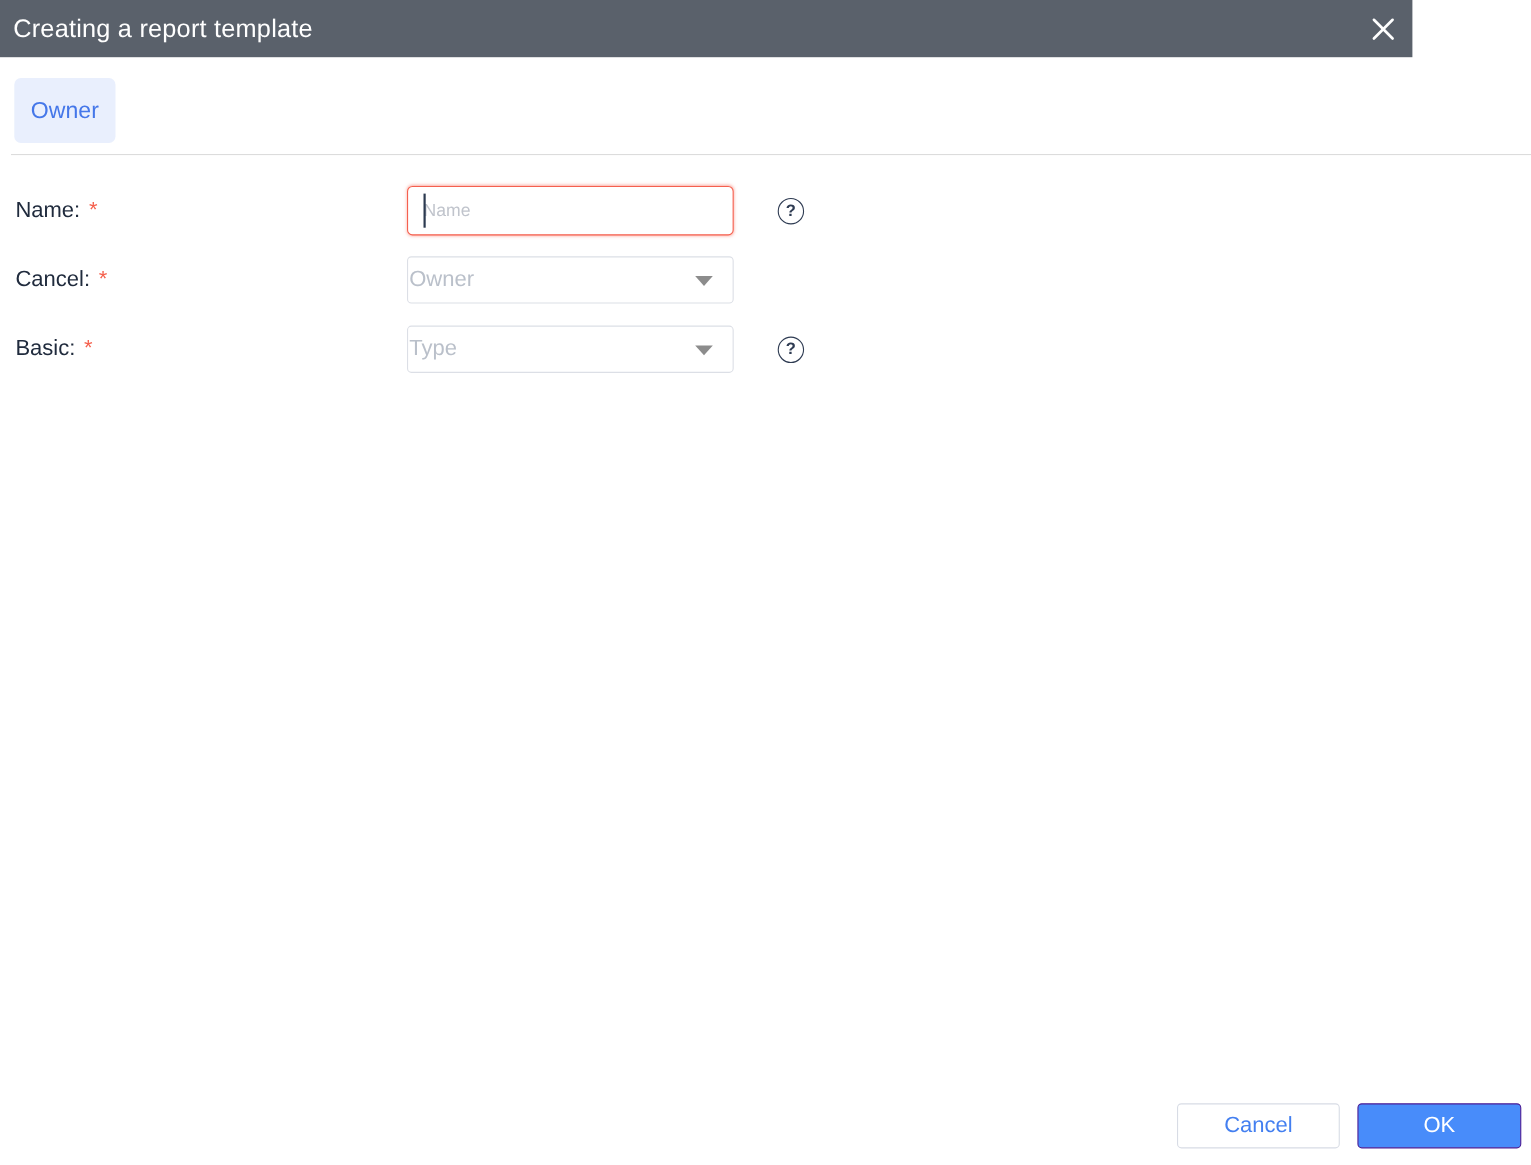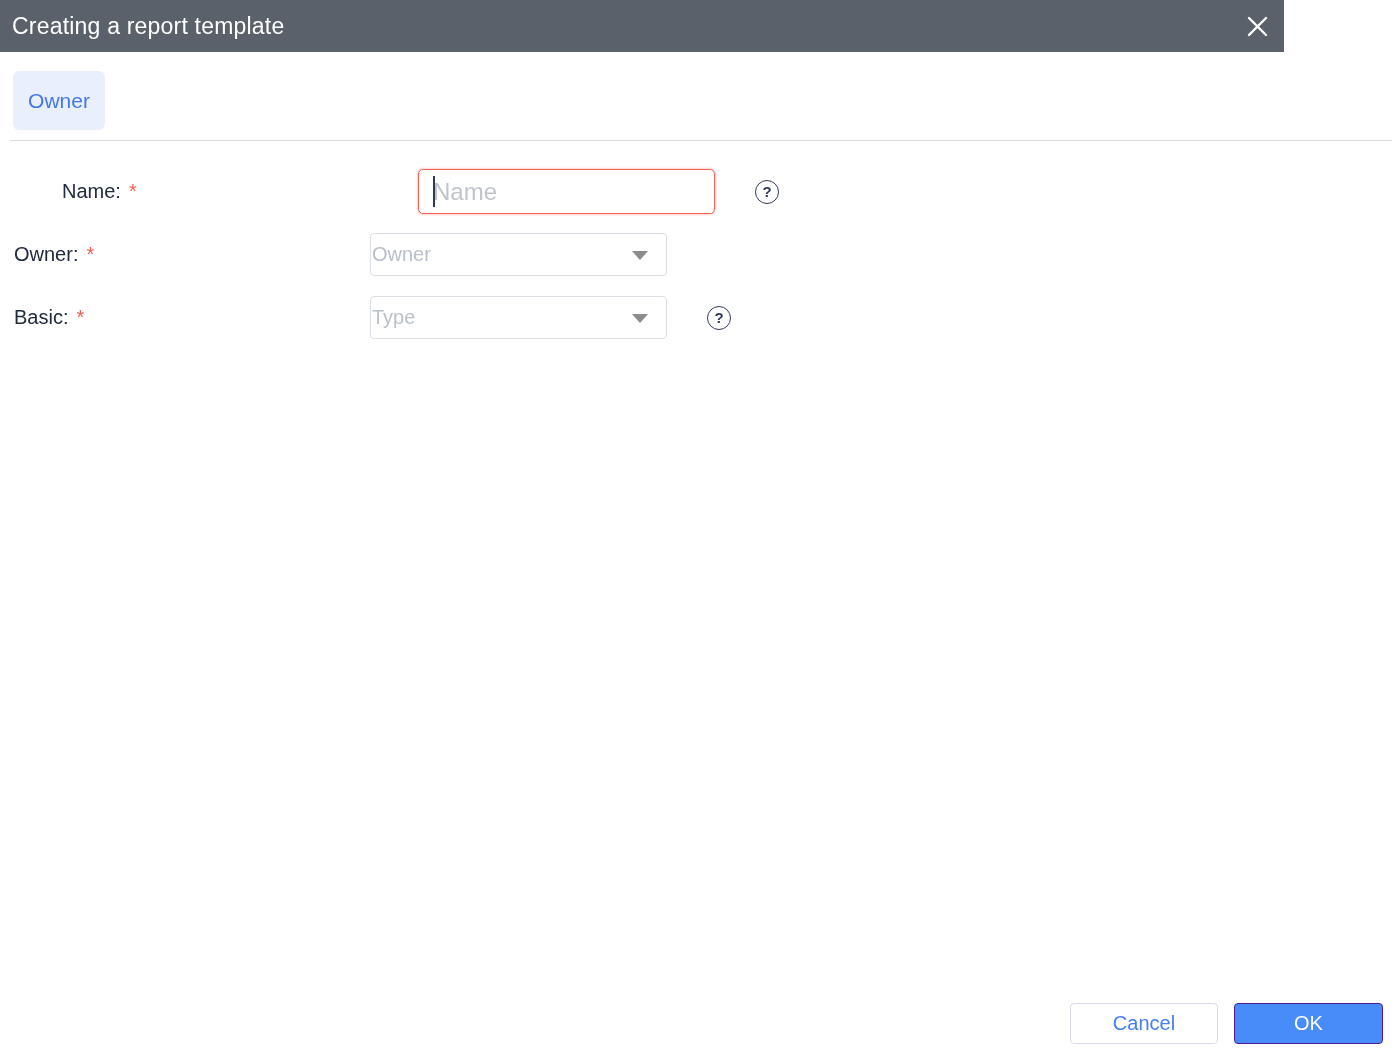--- a/index.html
+++ b/index.html
@@ -48,21 +48,21 @@
   .tab-divider {
     position: absolute; left: 10px; right: 0; top: 140px;
     height: 1px; background: #dcdcdc;
   }
 
   
   .form-row {
     position: absolute; left: 0; width: 100%;
     display: flex; align-items: center;
   }
-  .row-name  { top: 169px; height: 45px; padding-left: 48px; }
+  .row-name  { top: 169px; height: 45px; }
   .row-owner { top: 233px; height: 43px; }
   .row-type  { top: 296px; height: 43px; }
 
   .field-label-wrap {
     width: 370px;
     padding-left: 14px;
     display: flex; align-items: baseline;
     font-size: 20px;
     color: #202b3d;
   }
@@ -73,21 +73,21 @@
   }
 
   .name-input-wrap { position: relative; width: 297px; height: 45px; }
   .name-input {
     width: 297px; height: 45px;
     border: 1.5px solid #f5604f;
     border-radius: 5px;
     box-shadow: 0 0 3px rgba(245, 96, 79, 0.55);
     outline: none;
     padding: 0 14px;
-    font-size: 24px;
+    font-size: 16px;
     font-family: "Liberation Sans", "DejaVu Sans", sans-serif;
     color: #202b3d;
   }
   .name-input::placeholder { color: #c0c4cc; opacity: 1; }
   .text-caret {
     position: absolute; left: 15px; top: 7px; bottom: 7px;
     width: 1.5px; background: #2c3a50;
     pointer-events: none;
   }
 
@@ -178,21 +178,21 @@
     <input class="name-input" type="text" placeholder="Name" style="">
     <div class="text-caret"></div>
   </div>
   <div class="help-icon">
     <span>?</span>
   </div>
 </div>
 
 <div class="form-row row-owner">
   <div class="field-label-wrap">
-    <span>Owner:</span>
+    <span>Cancel:</span>
     <span class="required-star">*</span>
   </div>
   <div class="select-box">
     <span class="select-placeholder">Owner</span>
     <div class="select-arrow"></div>
   </div>
 </div>
 
 <div class="form-row row-type">
   <div class="field-label-wrap">

